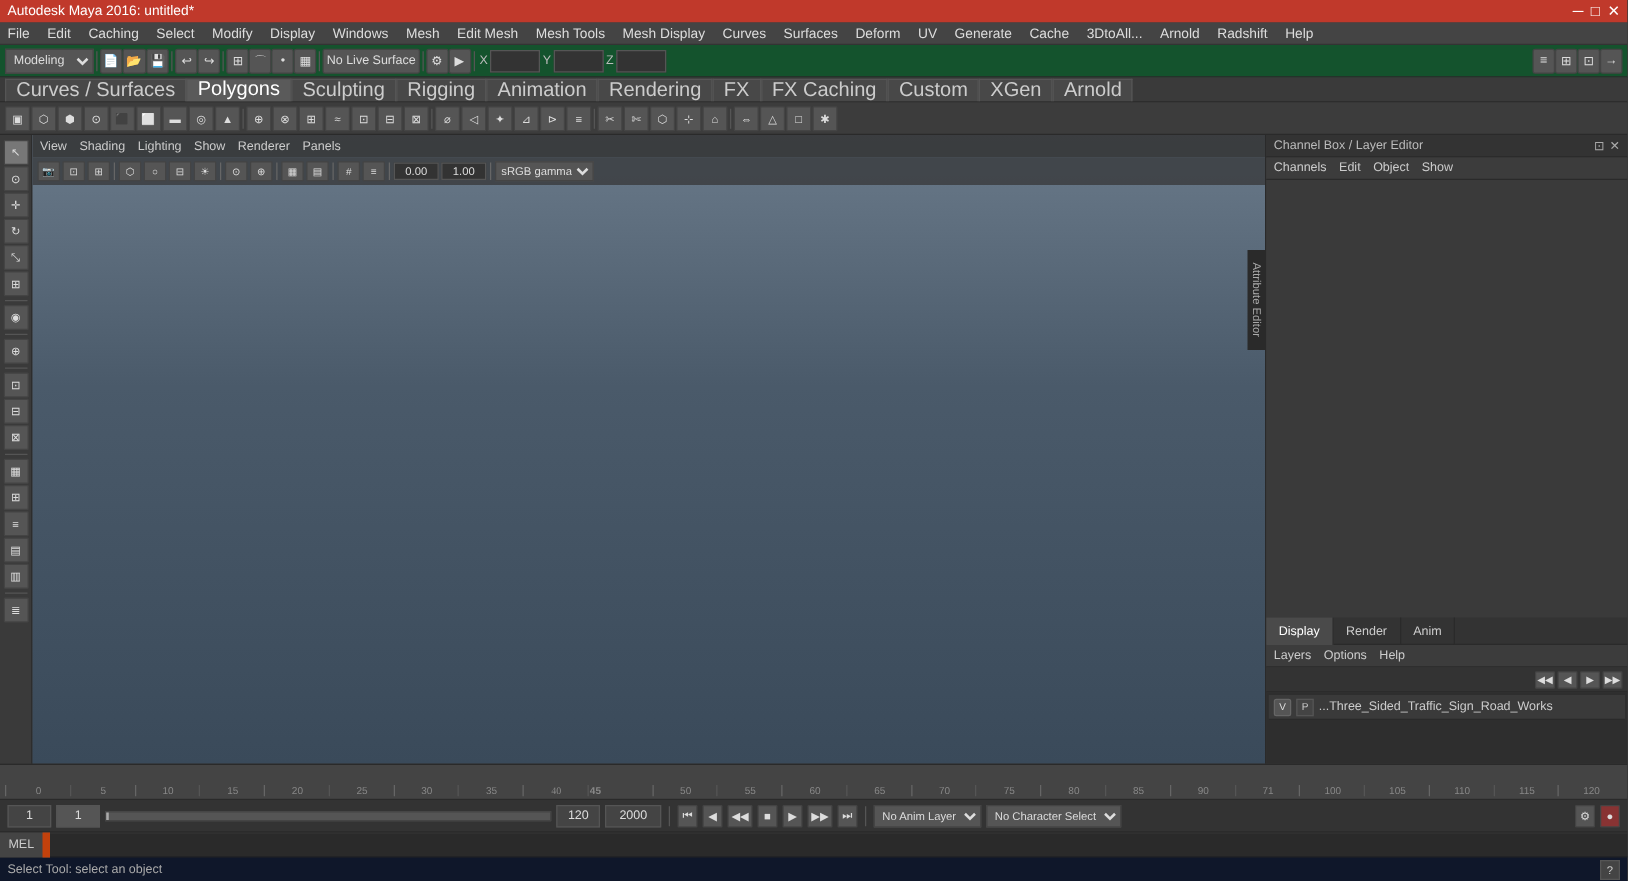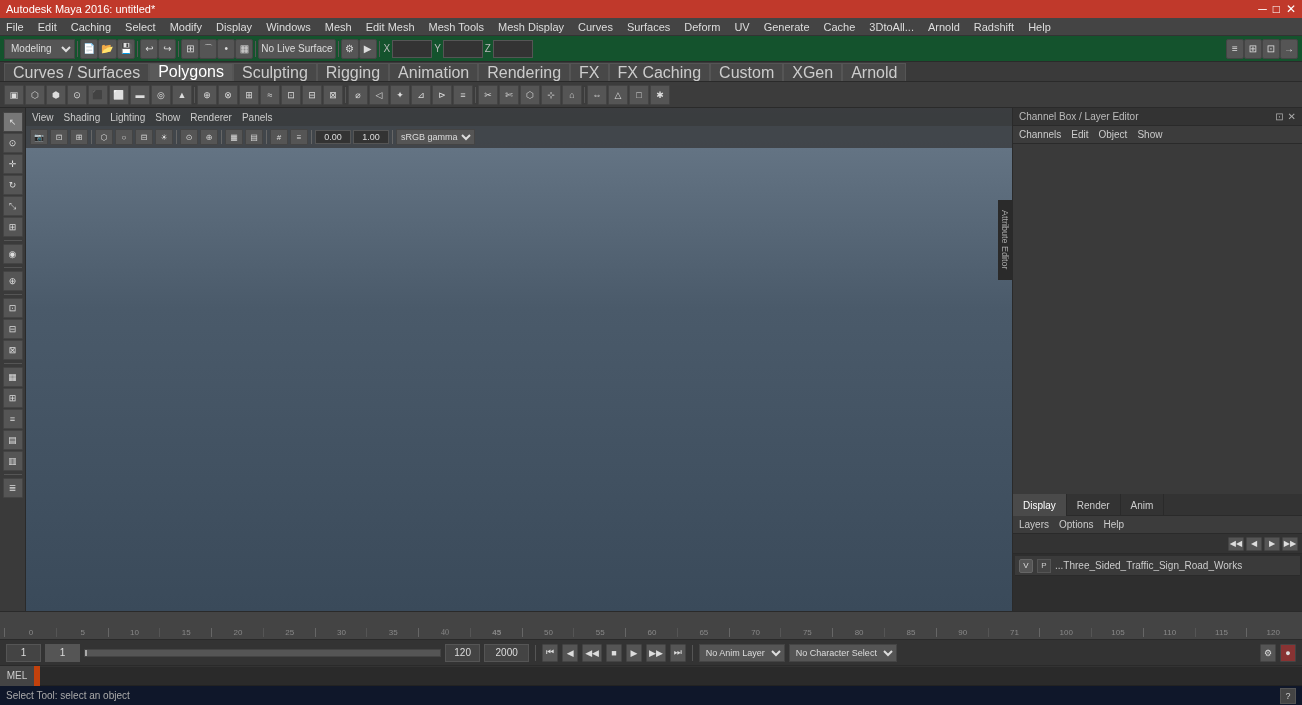--- a/index.html
+++ b/index.html
@@ -872,21 +872,21 @@
 
         <span style="font-size:8px;color:#888;flex:1;text-align:center;border-left:1px solid #666;padding-left:1px;">0</span>
         <span style="font-size:8px;color:#888;flex:1;text-align:center;border-left:1px solid #555;padding-left:1px;">5</span>
         <span style="font-size:8px;color:#888;flex:1;text-align:center;border-left:1px solid #666;padding-left:1px;">10</span>
         <span style="font-size:8px;color:#888;flex:1;text-align:center;border-left:1px solid #555;padding-left:1px;">15</span>
         <span style="font-size:8px;color:#888;flex:1;text-align:center;border-left:1px solid #666;padding-left:1px;">20</span>
         <span style="font-size:8px;color:#888;flex:1;text-align:center;border-left:1px solid #555;padding-left:1px;">25</span>
         <span style="font-size:8px;color:#888;flex:1;text-align:center;border-left:1px solid #666;padding-left:1px;">30</span>
         <span style="font-size:8px;color:#888;flex:1;text-align:center;border-left:1px solid #555;padding-left:1px;">35</span>
         <span style="font-size:8px;color:#888;flex:1;text-align:center;border-left:1px solid #666;padding-left:1px;font-family:Liberation Serif, serif;">40</span>
-        <span style="font-size:8px;color:#888;flex:1;text-align:center;border-left:1px solid #555;padding-left:1px;font-weight:bold;">45</span>
+        <span style="font-size:8px;color:#888;flex:1;border-left:1px solid #555;padding-left:1px;font-weight:bold;">45</span>
         <span style="font-size:8px;color:#888;flex:1;text-align:center;border-left:1px solid #666;padding-left:1px;">50</span>
         <span style="font-size:8px;color:#888;flex:1;text-align:center;border-left:1px solid #555;padding-left:1px;">55</span>
         <span style="font-size:8px;color:#888;flex:1;text-align:center;border-left:1px solid #666;padding-left:1px;">60</span>
         <span style="font-size:8px;color:#888;flex:1;text-align:center;border-left:1px solid #555;padding-left:1px;">65</span>
         <span style="font-size:8px;color:#888;flex:1;text-align:center;border-left:1px solid #666;padding-left:1px;">70</span>
         <span style="font-size:8px;color:#888;flex:1;text-align:center;border-left:1px solid #555;padding-left:1px;">75</span>
         <span style="font-size:8px;color:#888;flex:1;text-align:center;border-left:1px solid #666;padding-left:1px;">80</span>
         <span style="font-size:8px;color:#888;flex:1;text-align:center;border-left:1px solid #555;padding-left:1px;">85</span>
         <span style="font-size:8px;color:#888;flex:1;text-align:center;border-left:1px solid #666;padding-left:1px;">90</span>
         <span style="font-size:8px;color:#888;flex:1;text-align:center;border-left:1px solid #555;padding-left:1px;">71</span>

